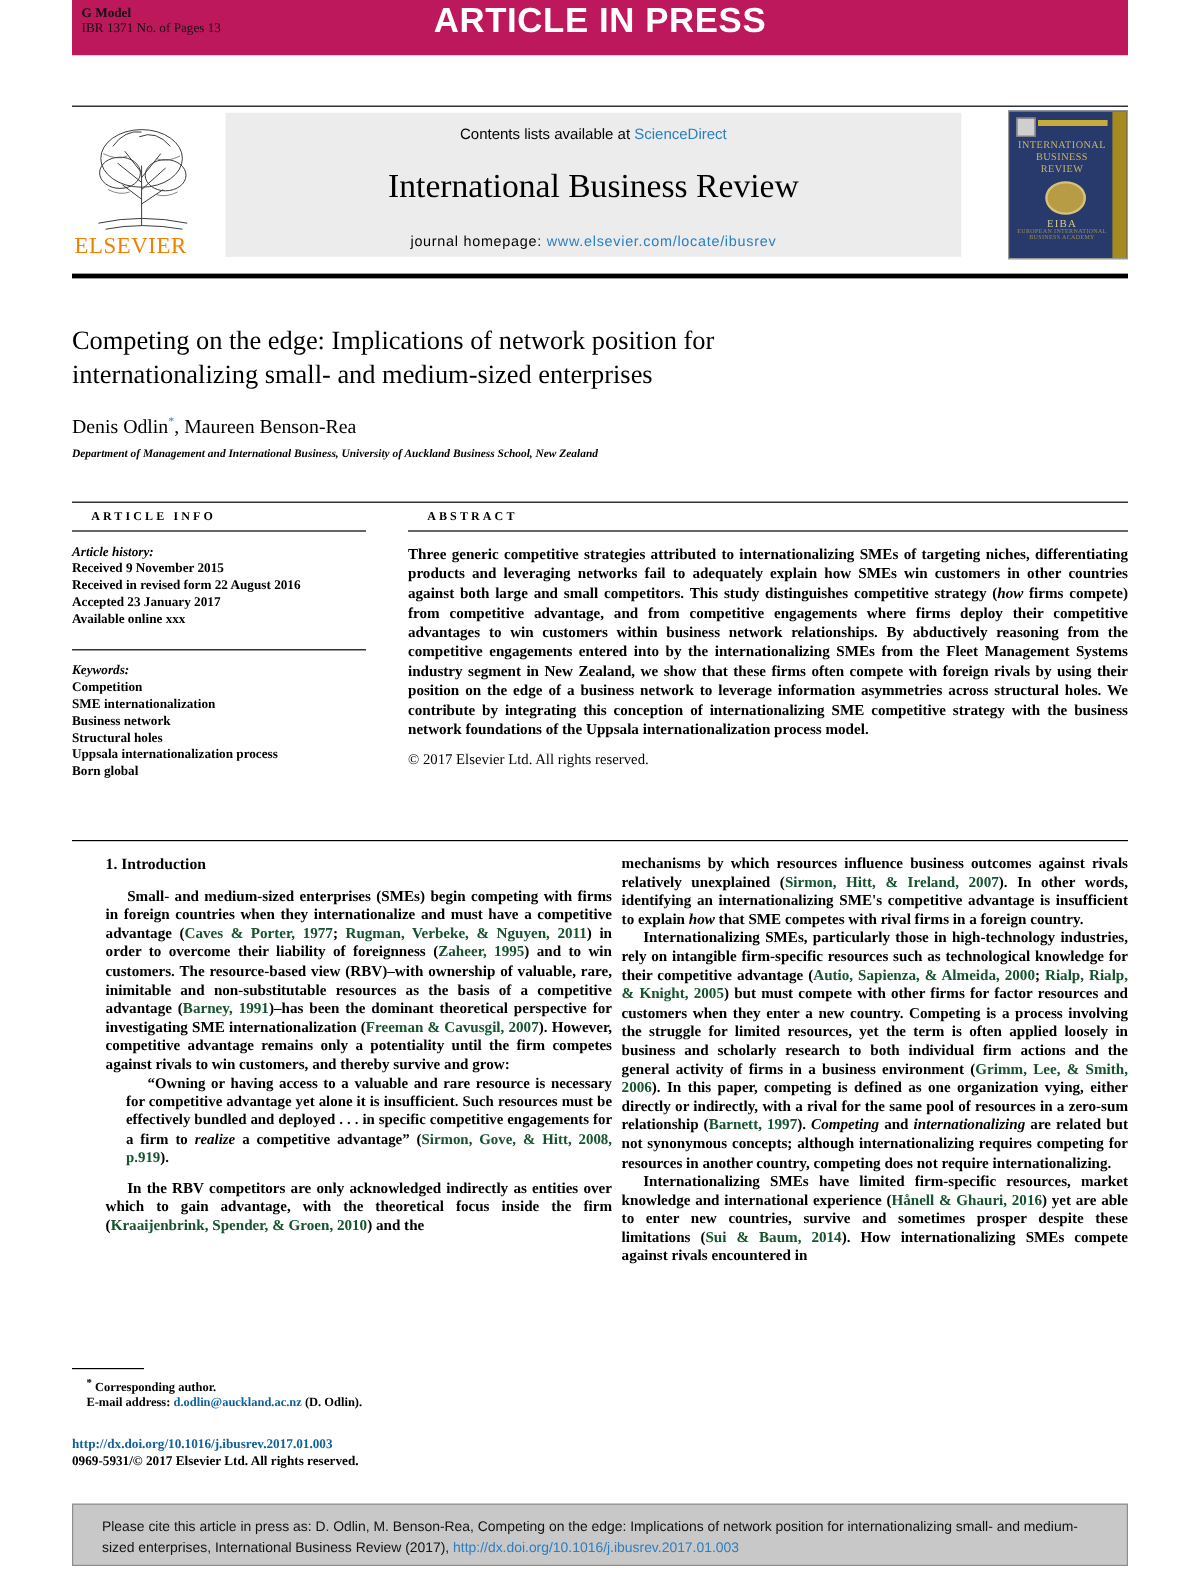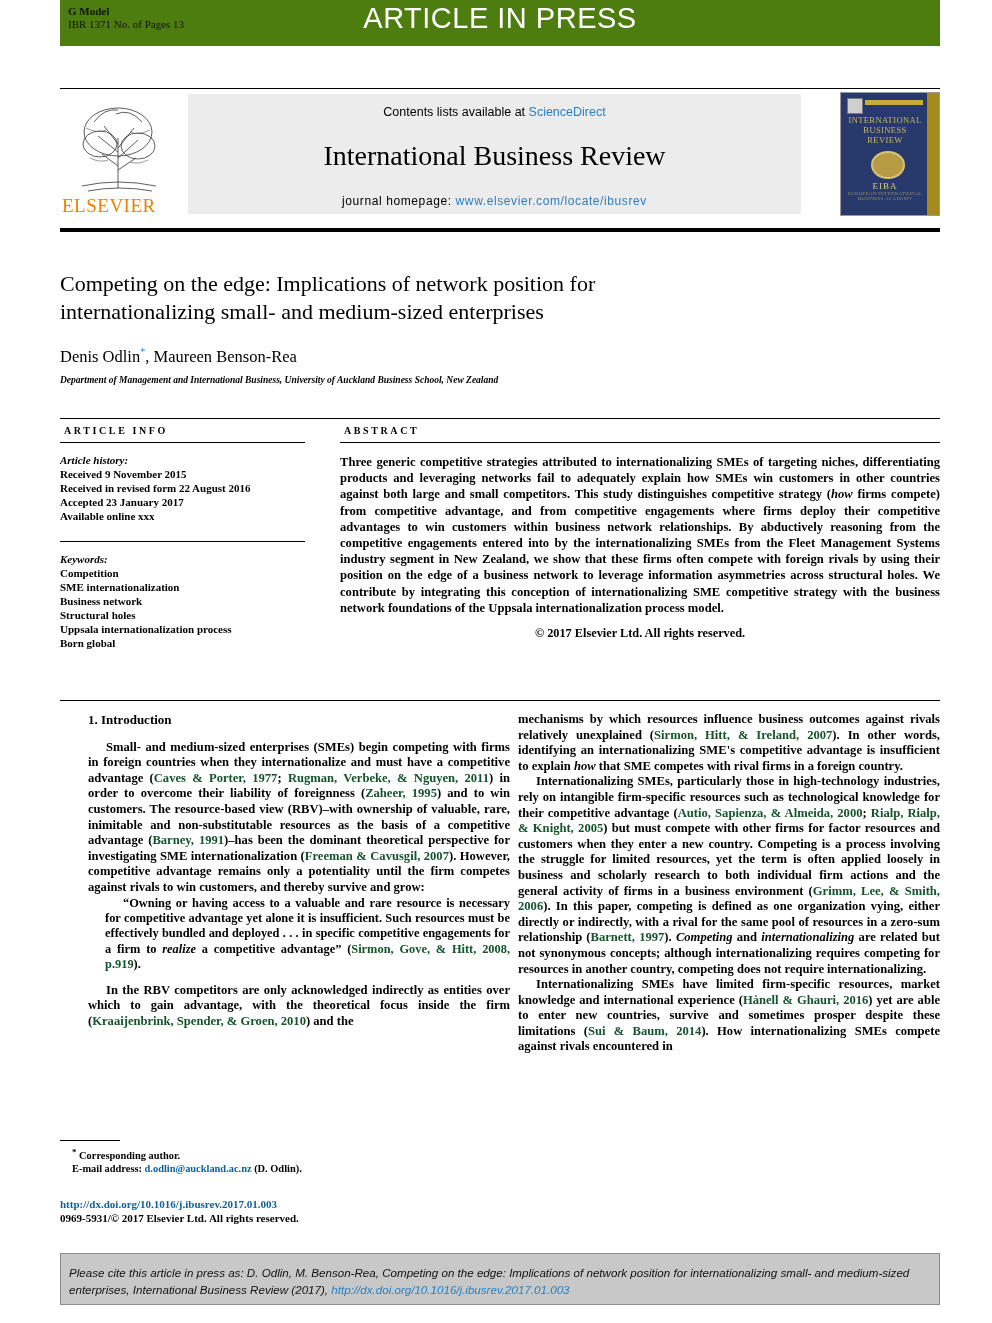--- a/index.html
+++ b/index.html
@@ -21,38 +21,38 @@
     position: relative;
     box-sizing: border-box;
   }
 
   
   .banner {
     position: absolute;
     top: 0; left: 60px;
     width: 880px;
     height: 46px;
-    background: #4d7c0f;
+    background: #be185d;
   }
   .banner-left {
     position: absolute;
     top: 5px; left: 8px;
     font-family: "Liberation Serif", serif;
     font-size: 11px;
     line-height: 12.5px;
     color: #111;
   }
   .banner-left .gm { font-weight: bold; }
   .banner-title {
     position: absolute;
     top: 2px;
     left: 0; right: 0;
     text-align: center;
     font-family: "Liberation Sans", sans-serif;
-    font-weight: normal;
+    font-weight: bold;
     font-size: 29px;
     letter-spacing: 0.5px;
     color: #ffffff;
   }
 
   .journal-ref {
     position: absolute;
     top: 54px; left: 0; right: 0;
     text-align: center;
     font-family: "Liberation Serif", serif;
@@ -231,21 +231,21 @@
     position: absolute;
     left: 280px; top: 0;
     width: 600px;
   }
   .sec-head {
     font-family: "Liberation Serif", serif;
     font-size: 10px;
     font-weight: bold;
     letter-spacing: 2.6px;
     color: #000;
-    margin: 0 0 6px 4px;
+    margin: 0 0 6px 16px;
   }
   .rule-b { border-top: 1.5px solid #000; }
   .info-group { margin-top: 10px; }
   .info-label {
     font-style: italic;
     font-weight: bold;
     font-size: 11px;
     line-height: 14px;
   }
   .info-line {
@@ -257,23 +257,23 @@
   .abstract-body {
     margin-top: 11px;
     font-size: 12.6px;
     line-height: 16.2px;
     text-align: justify;
     font-weight: bold;
   }
   .abstract-body i { font-style: italic; }
   .copyright {
     margin-top: 10px;
-    text-align: center;
+    text-align: left;
     font-size: 12.3px;
-    font-weight: bold;
+    font-weight: normal;
   }
 
   
   .body-rule {
     position: absolute;
     top: 700px; left: 60px; width: 880px;
     border-top: 0.8px solid #000;
   }
   .body-cols {
     position: absolute;
@@ -344,26 +344,25 @@
   
   .cite-box {
     position: absolute;
     left: 60px; top: 1253px;
     width: 880px; height: 52px;
     background: #c8c8c8;
     border: 1px solid #8d8d8d;
     box-sizing: border-box;
   }
   .cite-text {
-    padding: 10px 8px;
+    padding: 10px 24px;
     font-family: "Liberation Sans", sans-serif;
     font-size: 11.6px;
     line-height: 17px;
     color: #111;
-    font-style: italic;
   }
   .cite-text .doi-link { color: #2a7fc0; }
 </style>
 </head>
 <body>
 
 <div class="page">
 
   <div class="banner">
     <div class="banner-left">

